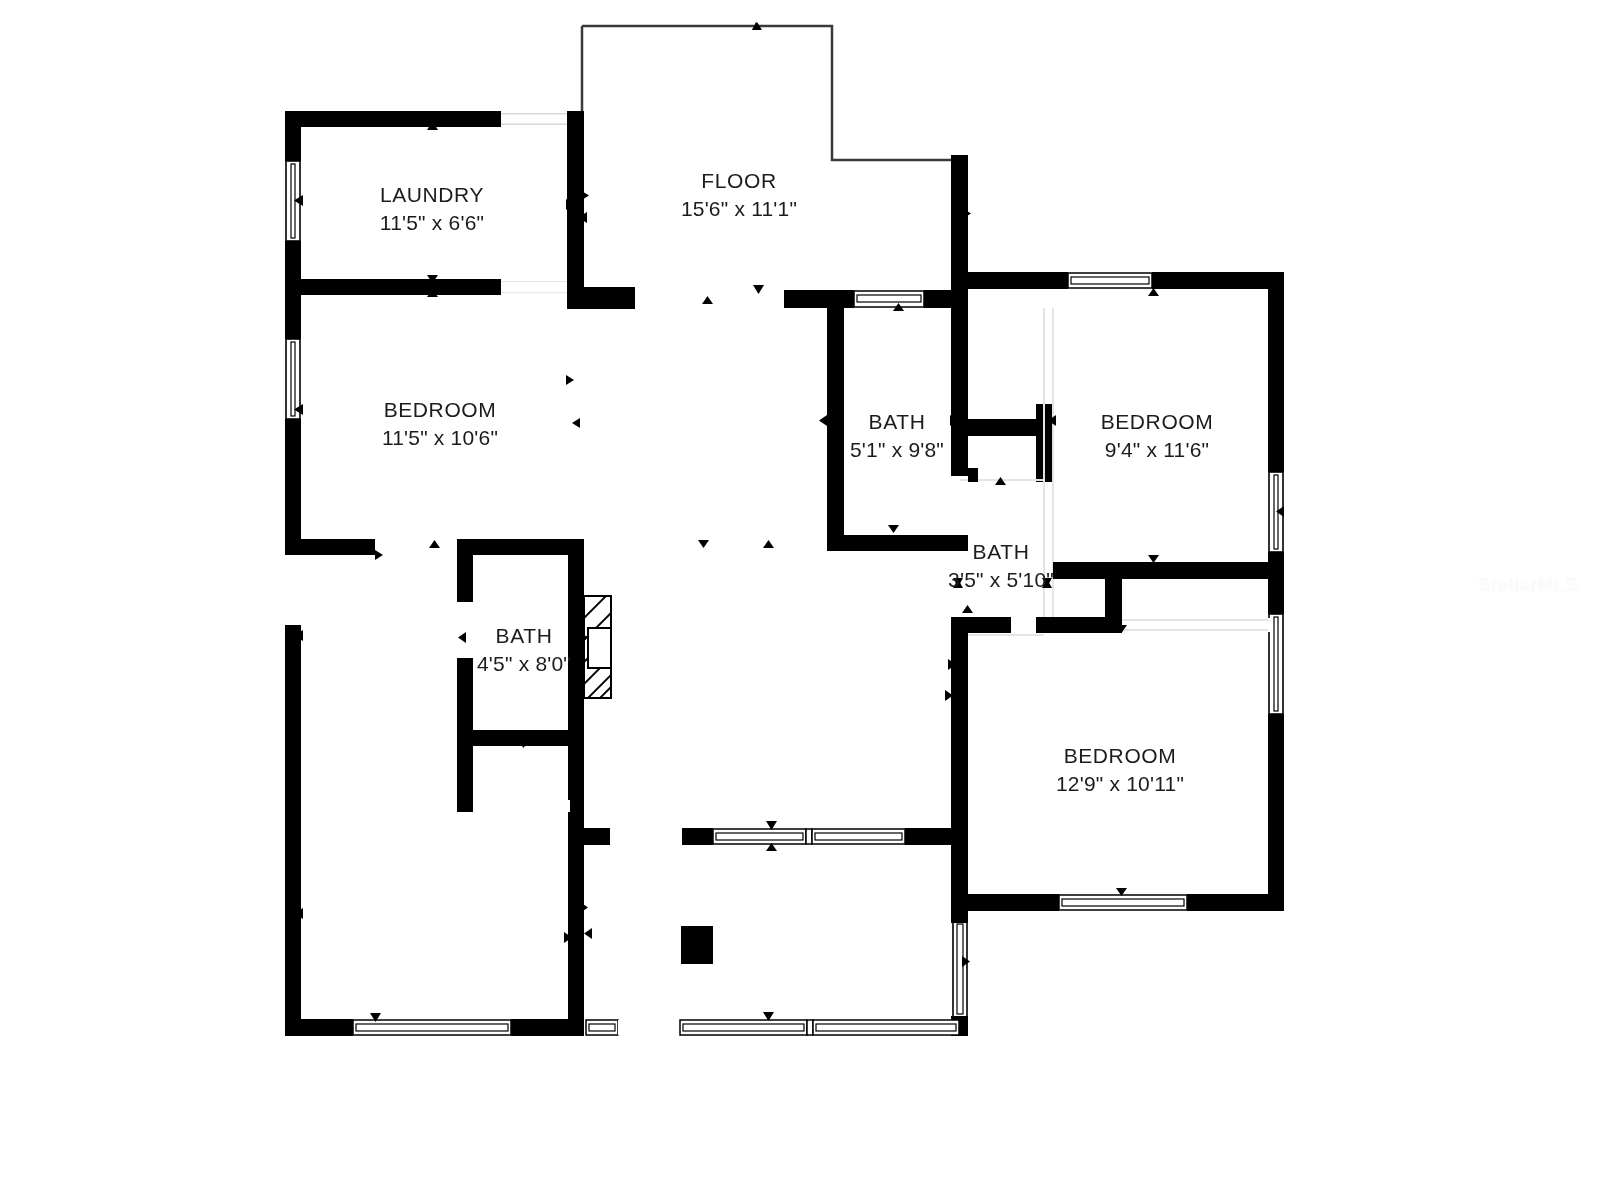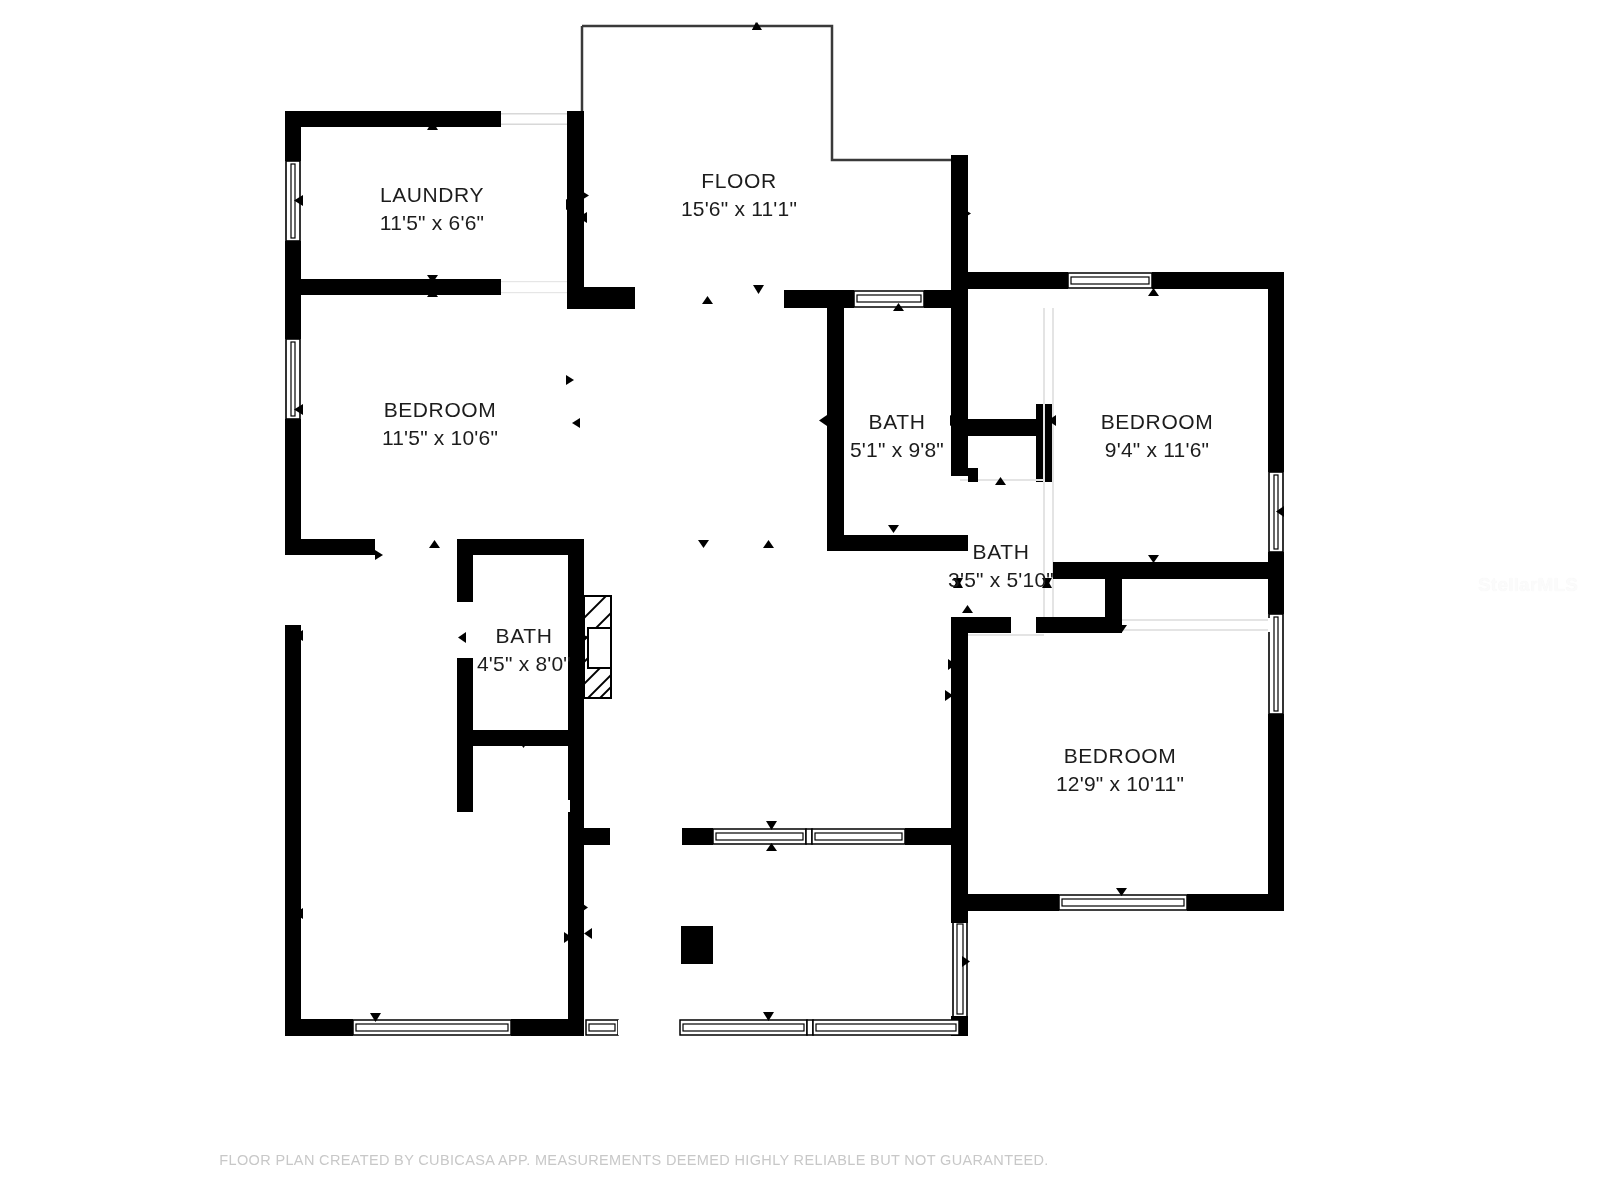--- a/index.html
+++ b/index.html
@@ -384,15 +384,14 @@
 
   <div class="room-label" style="left:1120px; top:742px;">
     <div class="room-name">BEDROOM</div>
     <div class="room-dims">12'9" x 10'11"</div>
   </div>
 
 
 
   <div class="watermark">StellarMLS</div>
 
-  <div class="footer-note">FLOOR PLAN CREATED BY CUBICASA APP. MEASUREMENTS DEEMED HIGHLY RELIABLE BUT NOT GUARANTEED.</div>
 
 </div>
 
 </body></html>

